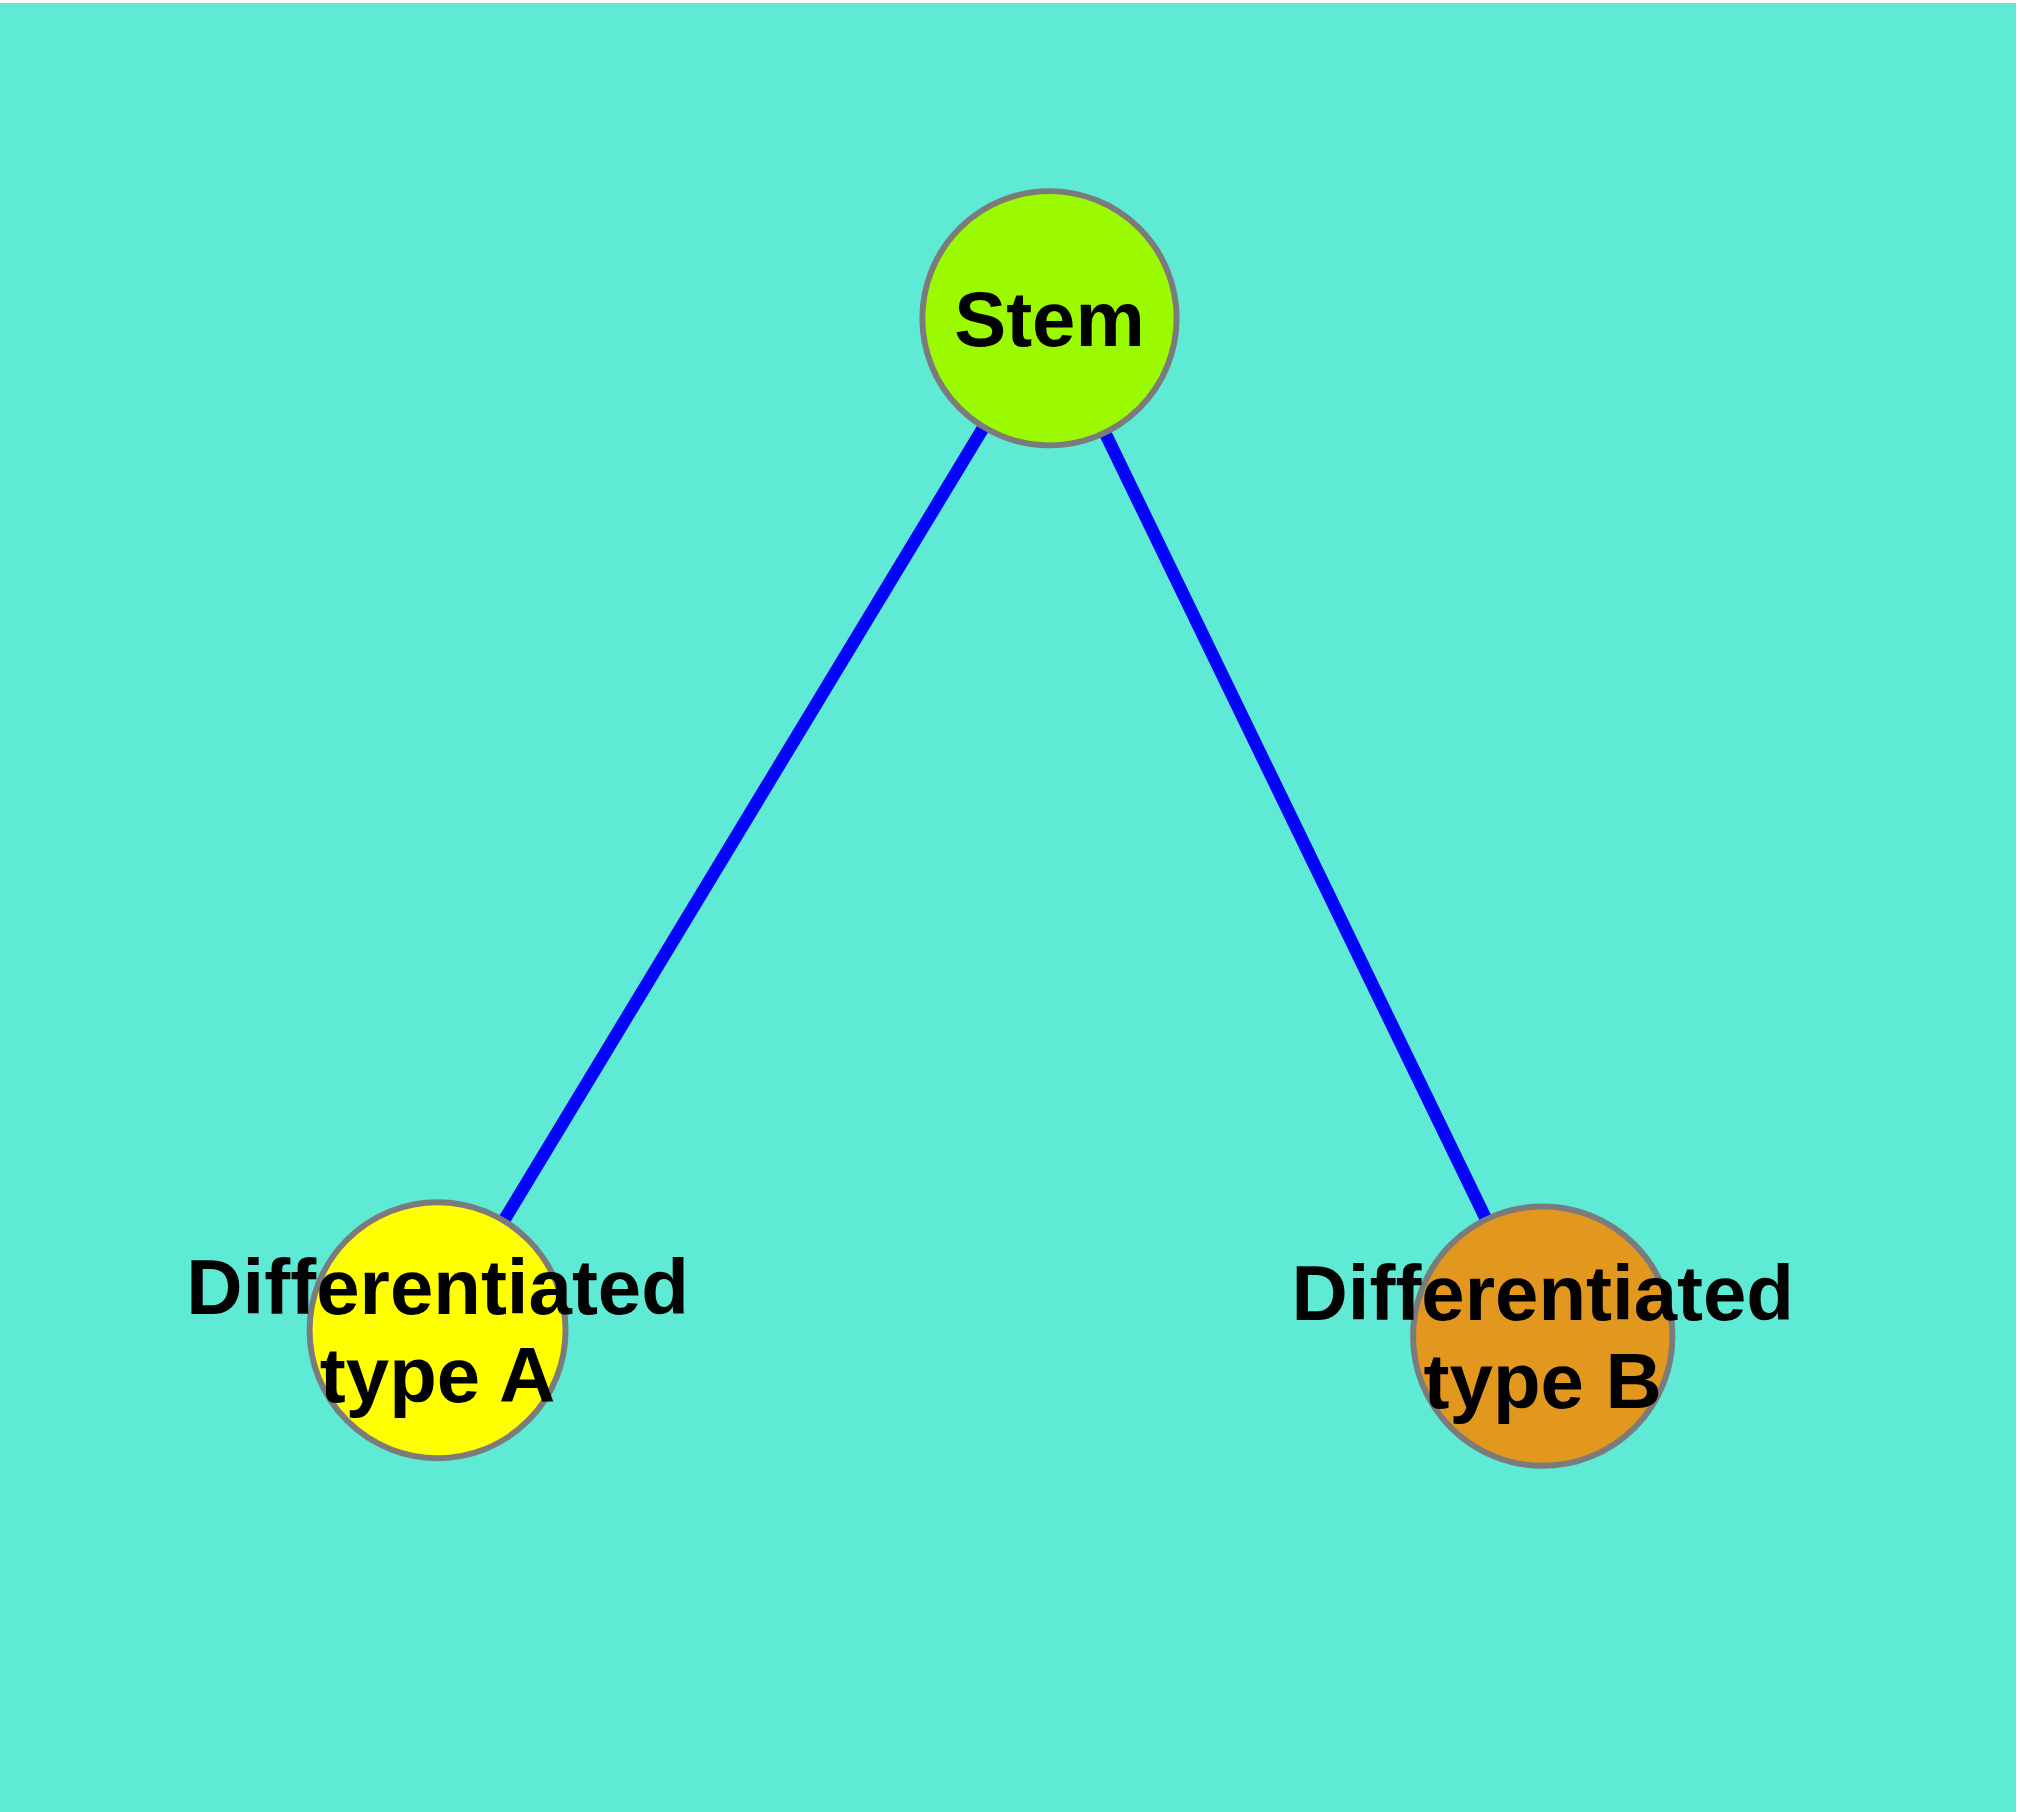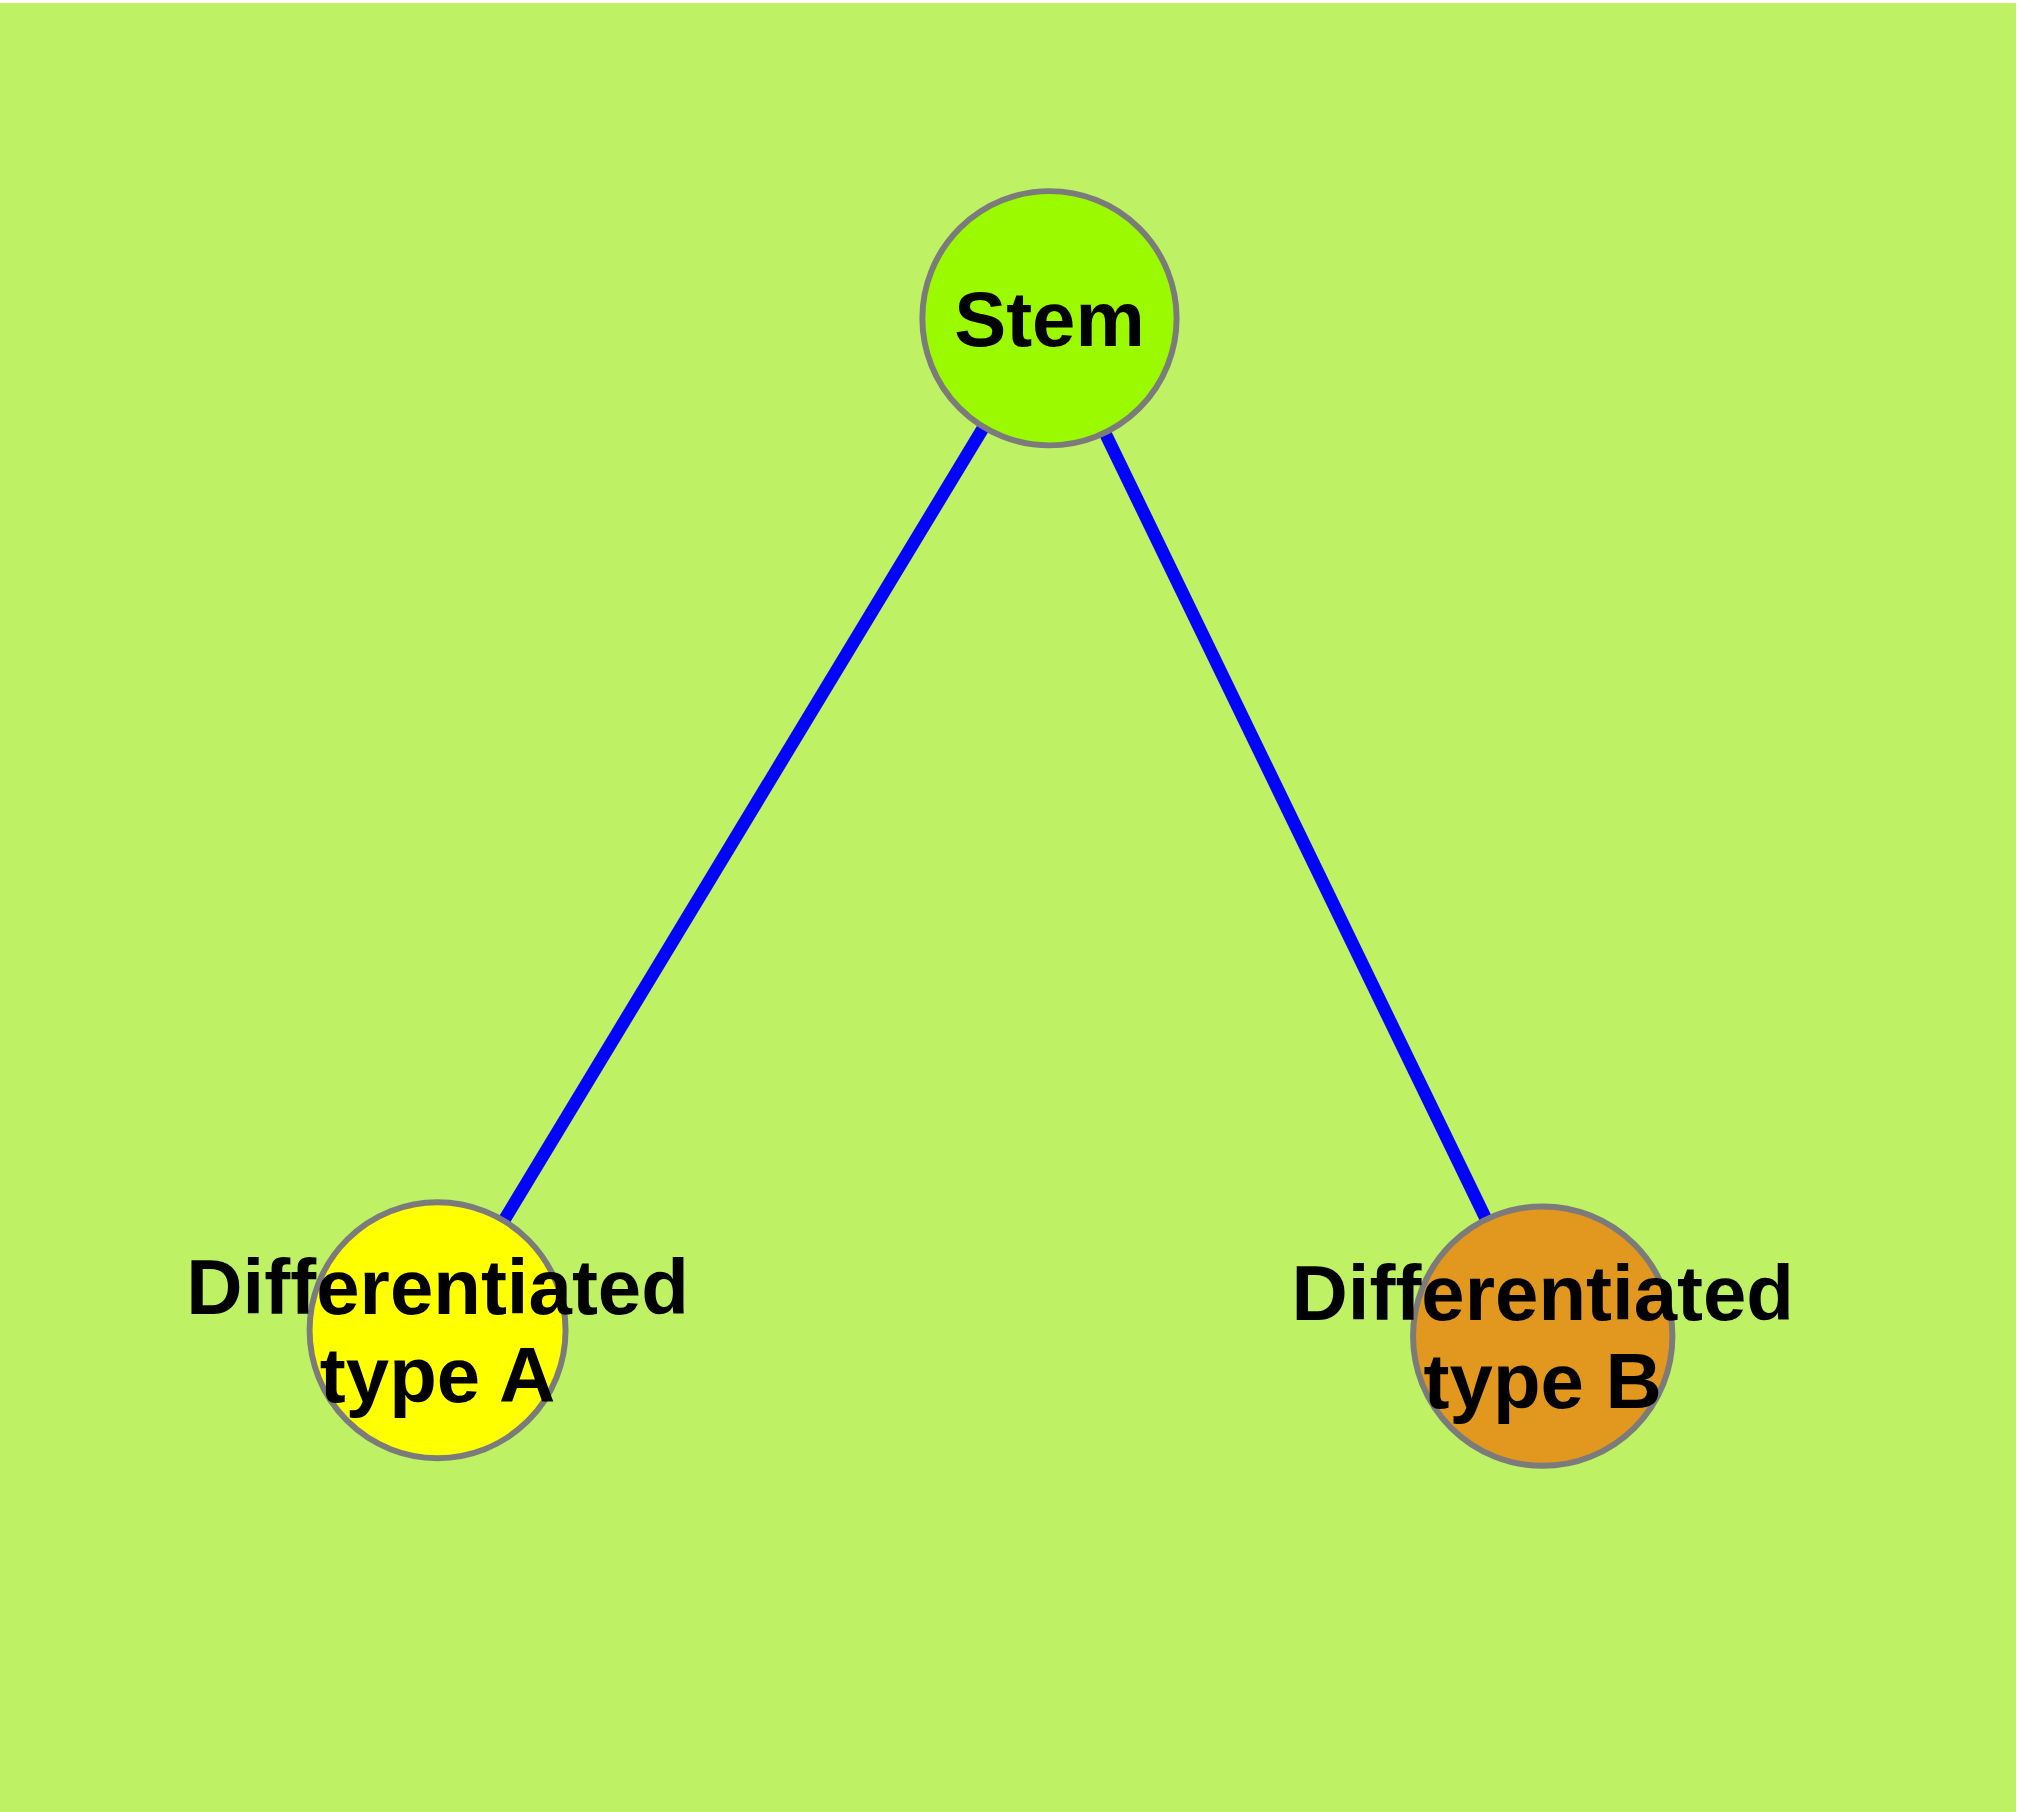--- a/index.html
+++ b/index.html
@@ -30,21 +30,21 @@
   }
   .node-label {
     font-family: "Liberation Sans", "DejaVu Sans", sans-serif;
     font-weight: 700;
     font-size: 92px;
   }
 </style>
 </head>
 <body>
 
-<div class="plot-area" style="background: #bef264;">
+<div class="plot-area" style="background: #5eead4;">
   <svg id="graph-svg" width="2021" height="1812" viewBox="0 0 2384 2138" xmlns="http://www.w3.org/2000/svg">
       <line x1="1238" y1="372" x2="516" y2="1566" stroke="#0404FA" stroke-width="15"></line>
       <line x1="1238" y1="372" x2="1820" y2="1573" stroke="#0404FA" stroke-width="15"></line>
       <circle cx="1238" cy="372" r="150" fill="#9BFA00" stroke="#7B7B7B" stroke-width="7"></circle>
       <circle cx="516" cy="1566" r="151" fill="#FFFF00" stroke="#7B7B7B" stroke-width="7"></circle>
       <circle cx="1820" cy="1573" r="153" fill="#E2981F" stroke="#7B7B7B" stroke-width="7"></circle>
       <text class="node-label" text-anchor="middle" fill="#000000"><tspan x="1238" y="405">Stem</tspan></text>
       <text class="node-label" text-anchor="middle" fill="#000000"><tspan x="516" y="1547">Differentiated</tspan><tspan x="516" y="1651">type A</tspan></text>
       <text class="node-label" text-anchor="middle" fill="#000000"><tspan x="1820" y="1554">Differentiated</tspan><tspan x="1820" y="1658">type B</tspan></text>
     </svg>

